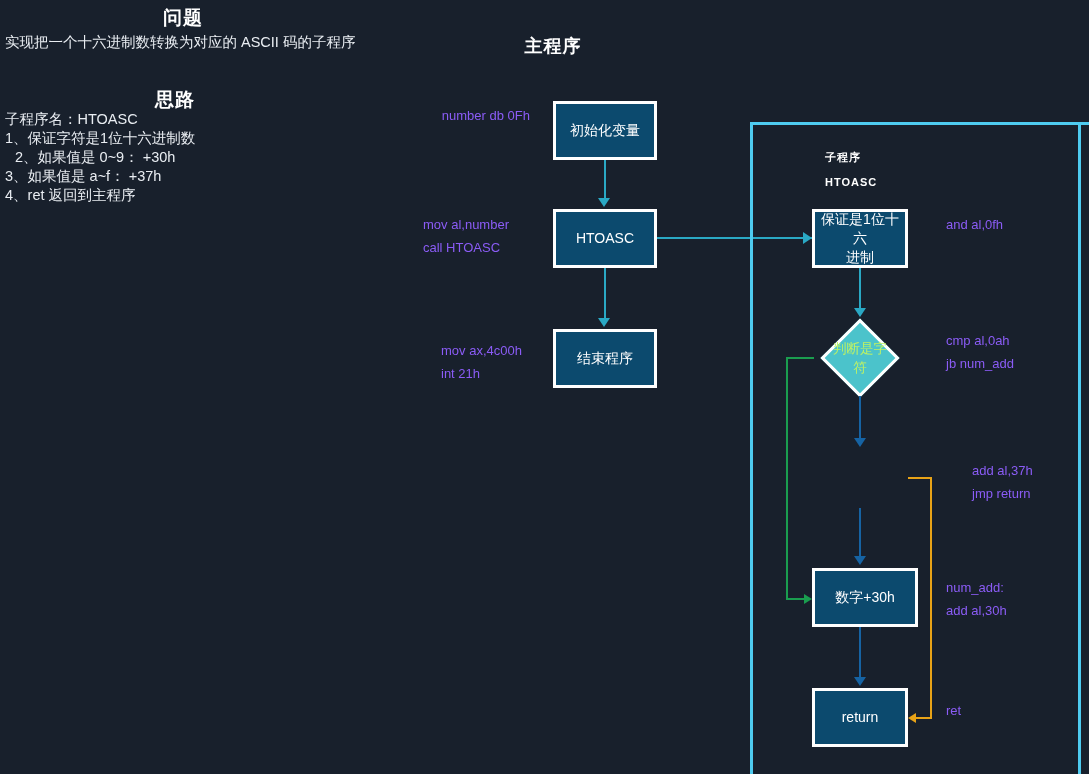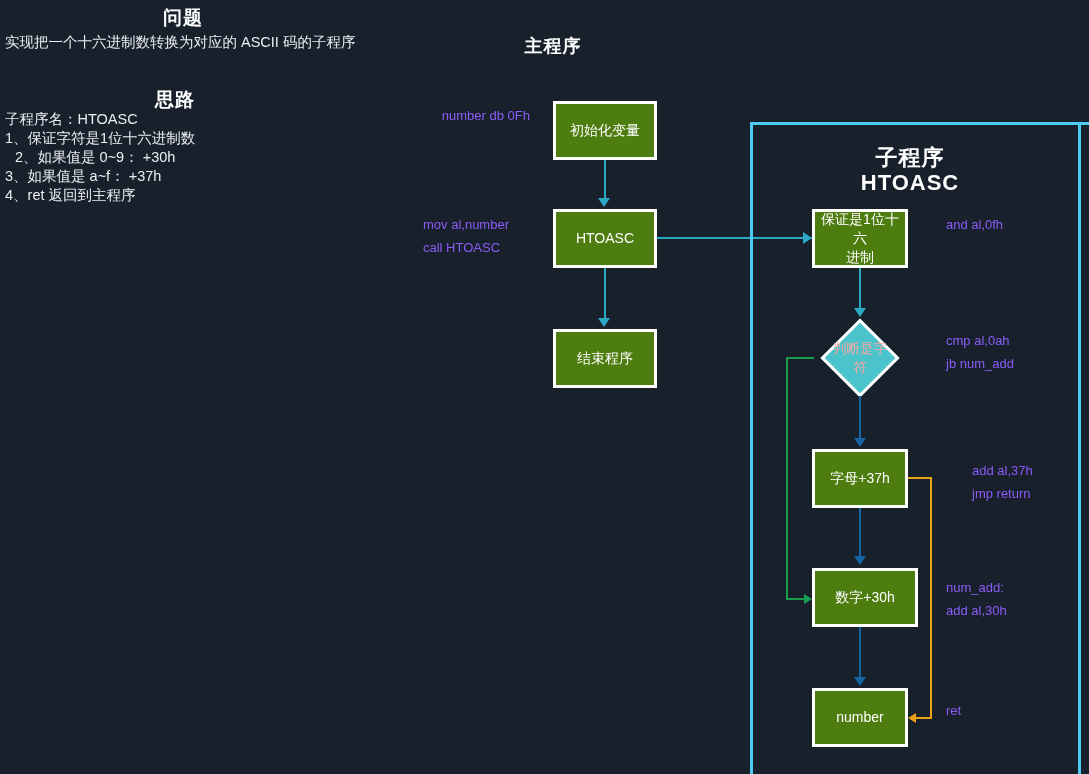--- a/index.html
+++ b/index.html
@@ -35,30 +35,29 @@
   
   .flow-title {
     color: #ffffff;
     font-size: 18px;
     font-weight: bold;
     text-align: center;
     letter-spacing: 1px;
   }
   .sub-title {
     color: #ffffff;
-    font-size: 22px;
+    font-size: 11px;
     font-weight: bold;
-    text-align: center;
     line-height: 25px;
     letter-spacing: 1px;
   }
 
   
   .node {
-    background: #4d7c0f;
+    background: #0c4a6e;
     border: 3px solid #ffffff;
     box-sizing: border-box;
     display: flex;
     align-items: center;
     justify-content: center;
     text-align: center;
     color: #ffffff;
     font-size: 14px;
     line-height: 19px;
     padding: 0 4px;
@@ -72,21 +71,21 @@
   }
   .diamond-shape {
     position: absolute;
     background: #4bc3cb;
     border: 3px solid #ffffff;
     box-sizing: border-box;
     transform: rotate(45deg);
   }
   .diamond-label {
     position: relative;
-    color: #fca5a5;
+    color: #bef264;
     font-size: 13.5px;
     line-height: 19px;
     text-align: center;
     width: 62px;
   }
 
   
   .anno {
     color: #8b5cf6;
     font-size: 13px;
@@ -159,20 +158,22 @@
   <div class="abs body-line" style="left:5px; top:129px; width:400px;">1、保证字符是1位十六进制数</div>
   <div class="abs body-line" style="left:15px; top:148px; width:400px;">2、如果值是 0~9： +30h</div>
   <div class="abs body-line" style="left:5px; top:167px; width:400px;">3、如果值是 a~f： +37h</div>
   <div class="abs body-line" style="left:5px; top:186px; width:400px;">4、ret 返回到主程序</div>
 
   <div class="abs flow-title" style="left:483px; top:34px; width:140px;">主程序</div>
 
   <div class="abs anno right-al" style="left:345px; top:104px; width:185px;">number db 0Fh</div>
   <div class="abs anno" style="left:423px; top:213px; width:200px;">mov al,number
 call HTOASC</div>
+  <div class="abs anno" style="left:441px; top:339px; width:200px;">mov ax,4c00h
+int 21h</div>
 
   <div class="abs node" style="left:553px; top:101px; width:104px; height:59px;">
     <span>初始化变量</span>
   </div>
 
   <div class="abs node" style="left:553px; top:209px; width:104px; height:59px;">
     <span>HTOASC</span>
   </div>
 
   <div class="abs node" style="left:553px; top:329px; width:104px; height:59px;">
@@ -220,36 +221,33 @@
   </div>
 
   <div class="abs vline-blue" style="left:859px; top:396px; width:2px; height:44px;"></div>
   <div class="abs arrow-down-blue" style="left:854px; top:438px;"></div>
 
   <div class="abs line-green" style="left:786px; top:357px; width:28px; height:2px;"></div>
   <div class="abs line-green" style="left:786px; top:357px; width:2px; height:243px;"></div>
   <div class="abs line-green" style="left:786px; top:598px; width:20px; height:2px;"></div>
   <div class="abs arrow-right-green" style="left:804px; top:594px;"></div>
 
-  <div class="abs node" style="left:812px; top:449px; width:96px; height:59px;">
-    <span>字母+37h</span>
-  </div>
 
   <div class="abs vline-blue" style="left:859px; top:508px; width:2px; height:50px;"></div>
   <div class="abs arrow-down-blue" style="left:854px; top:556px;"></div>
 
   <div class="abs line-orange" style="left:908px; top:477px; width:24px; height:2px;"></div>
   <div class="abs line-orange" style="left:930px; top:477px; width:2px; height:242px;"></div>
   <div class="abs line-orange" style="left:916px; top:717px; width:16px; height:2px;"></div>
   <div class="abs arrow-left-orange" style="left:908px; top:713px;"></div>
 
   <div class="abs node" style="left:812px; top:568px; width:106px; height:59px;">
     <span>数字+30h</span>
   </div>
 
   <div class="abs vline-blue" style="left:859px; top:627px; width:2px; height:52px;"></div>
   <div class="abs arrow-down-blue" style="left:854px; top:677px;"></div>
 
   <div class="abs node" style="left:812px; top:688px; width:96px; height:59px;">
-    <span>number</span>
+    <span>return</span>
   </div>
 
 </div>
 
 </body></html>

